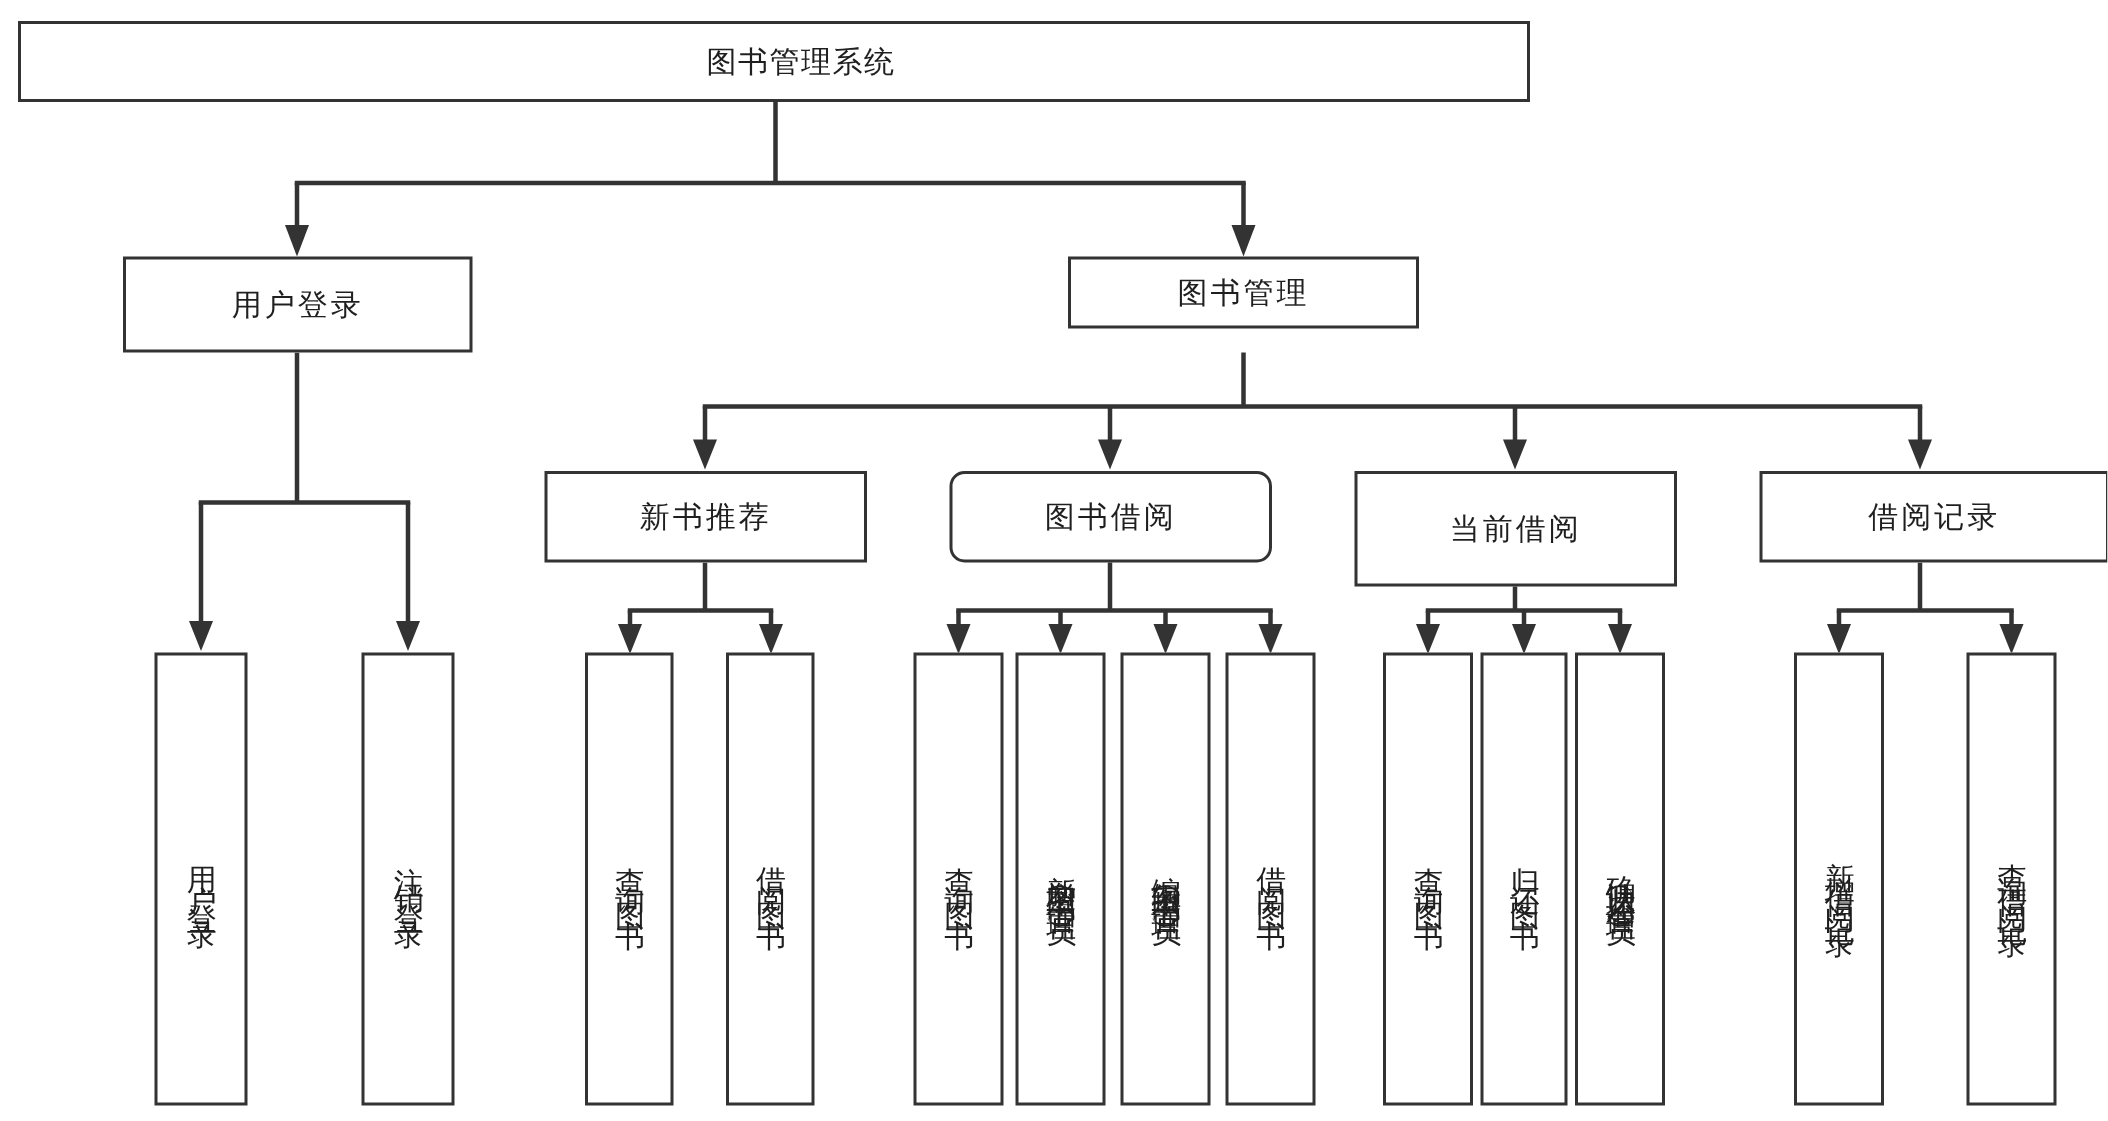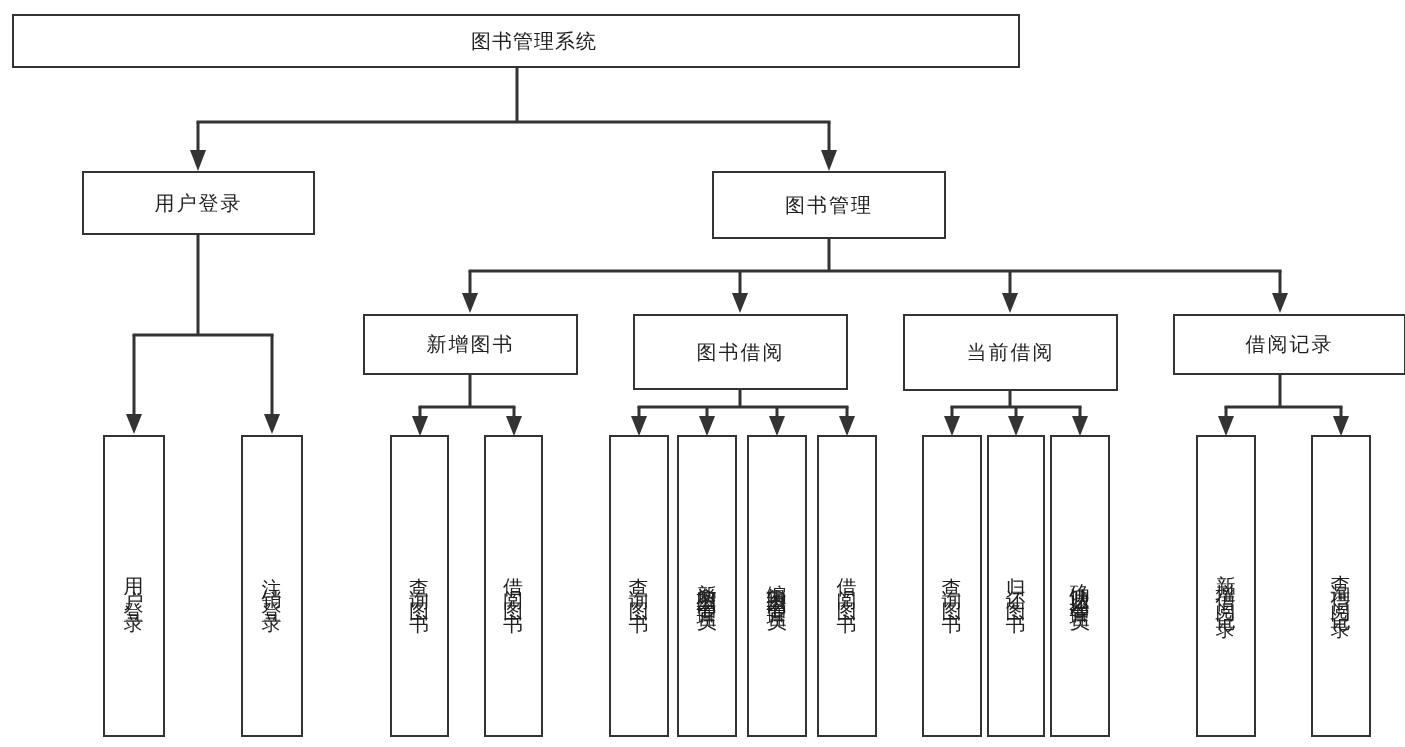--- a/index.html
+++ b/index.html
@@ -123,28 +123,28 @@
     </g>
   </svg>
 
   <div class="node root" style="left:12px;top:14px;width:1008px;height:54px;">
     <span>图书管理系统</span>
   </div>
 
   <div class="node h" style="left:82px;top:171px;width:233px;height:64px;">
     <span>用户登录</span>
   </div>
-  <div class="node h" style="left:712px;top:171px;width:234px;height:68px;">
+  <div class="node h" style="left:712px;top:171px;width:234px;height:48px;">
     <span>图书管理</span>
   </div>
 
   <div class="node h" style="left:363px;top:314px;width:215px;height:61px;">
-    <span>新增图书</span>
+    <span>新书推荐</span>
   </div>
-  <div class="node h" style="left:633px;top:314px;width:215px;height:76px;">
+  <div class="node h" style="left:633px;top:314px;width:215px;height:61px;border-radius:10px;">
     <span>图书借阅</span>
   </div>
   <div class="node h" style="left:903px;top:314px;width:215px;height:77px;">
     <span>当前借阅</span>
   </div>
   <div class="node h" style="left:1173px;top:314px;width:233px;height:61px;">
     <span>借阅记录</span>
   </div>
 
   <div class="leaf" style="left:103px;width:62px;">

